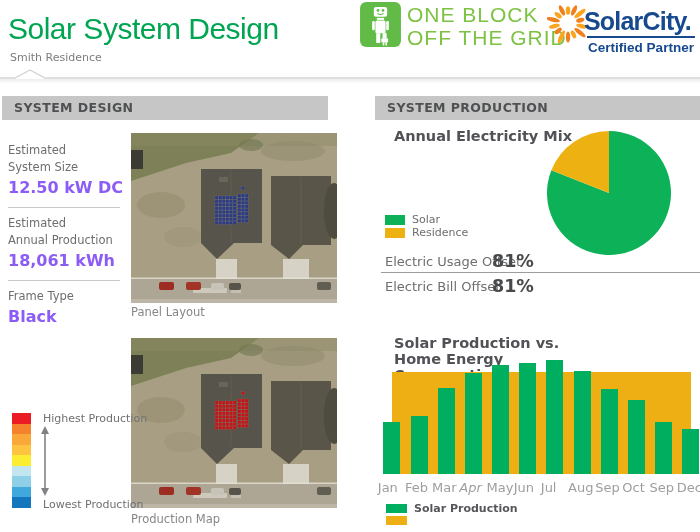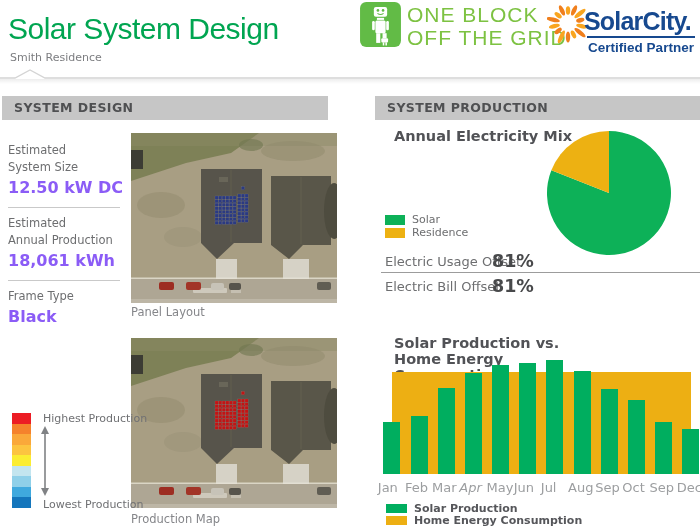--- a/index.html
+++ b/index.html
@@ -443,17 +443,16 @@
       <span class="month-label" style="left: 266.5px;">Sep</span>
       <span class="month-label" style="left: 293.7px;">Dec</span>
     </div>
   <div id="bar-legend">
       <div class="legend-row">
         <span class="legend-swatch" style="background: rgb(0, 174, 95);"></span>
         <span class="legend-label">Solar Production</span>
       </div>
       <div class="legend-row">
         <span class="legend-swatch" style="background: rgb(237, 175, 19);"></span>
-        <span class="legend-label">Home Energy Consumption</span>
       </div>
     </div>
 
 </div>
 
 </body></html>

